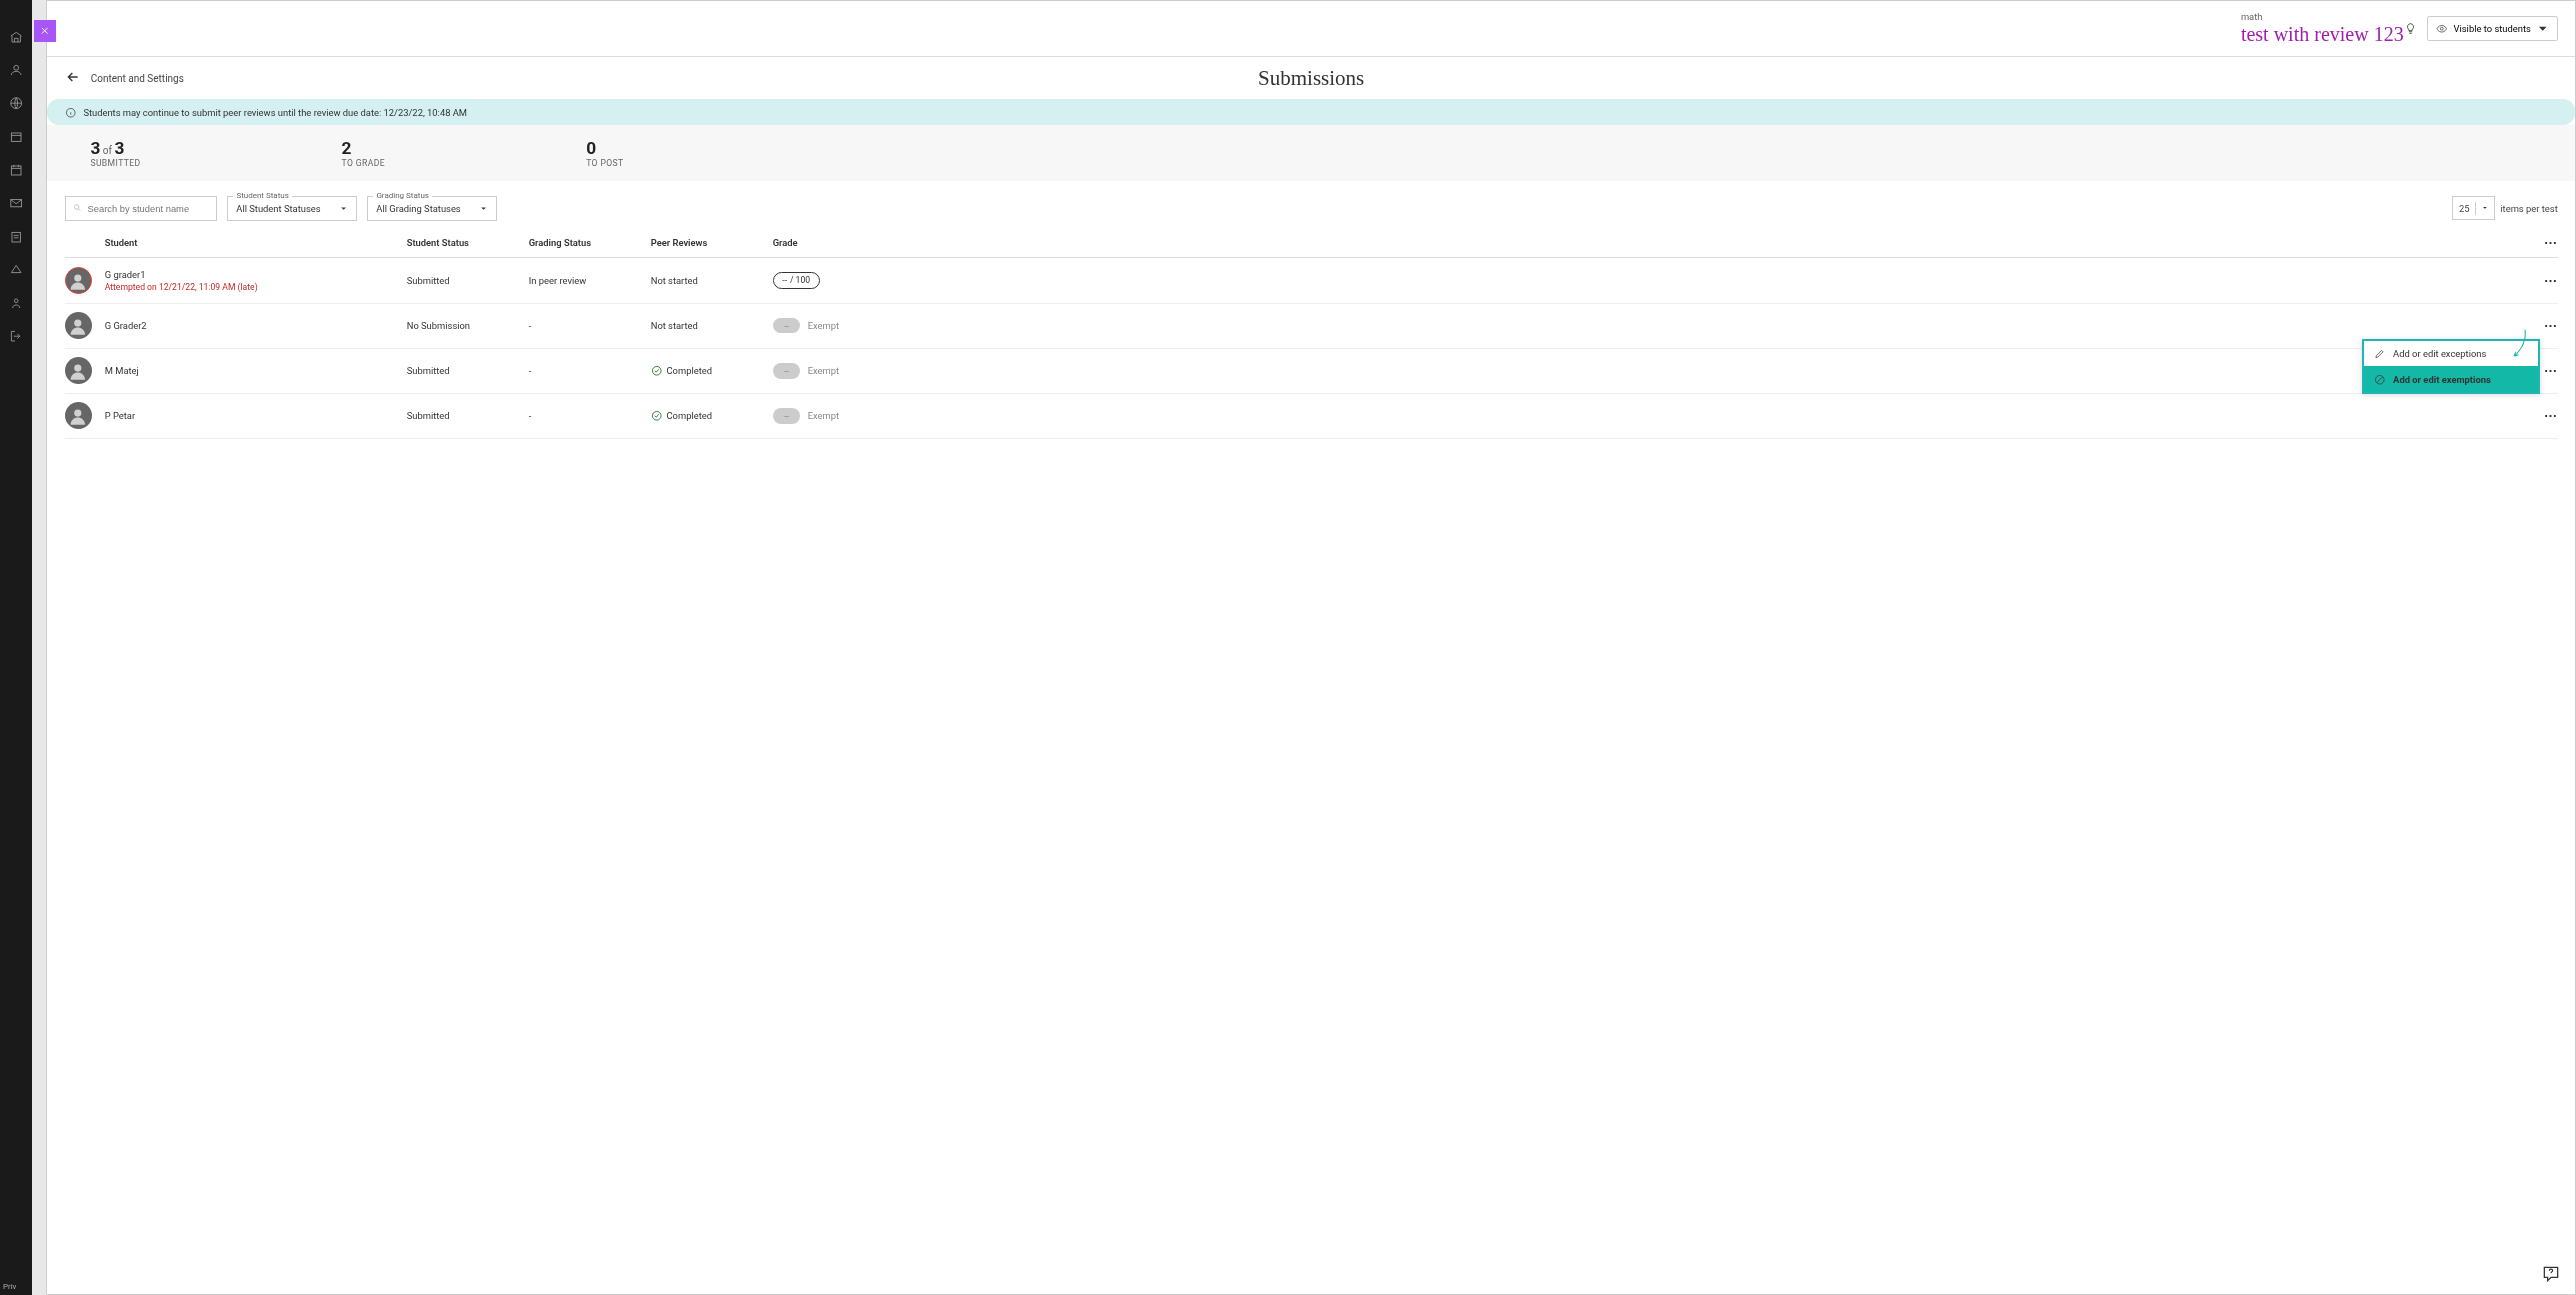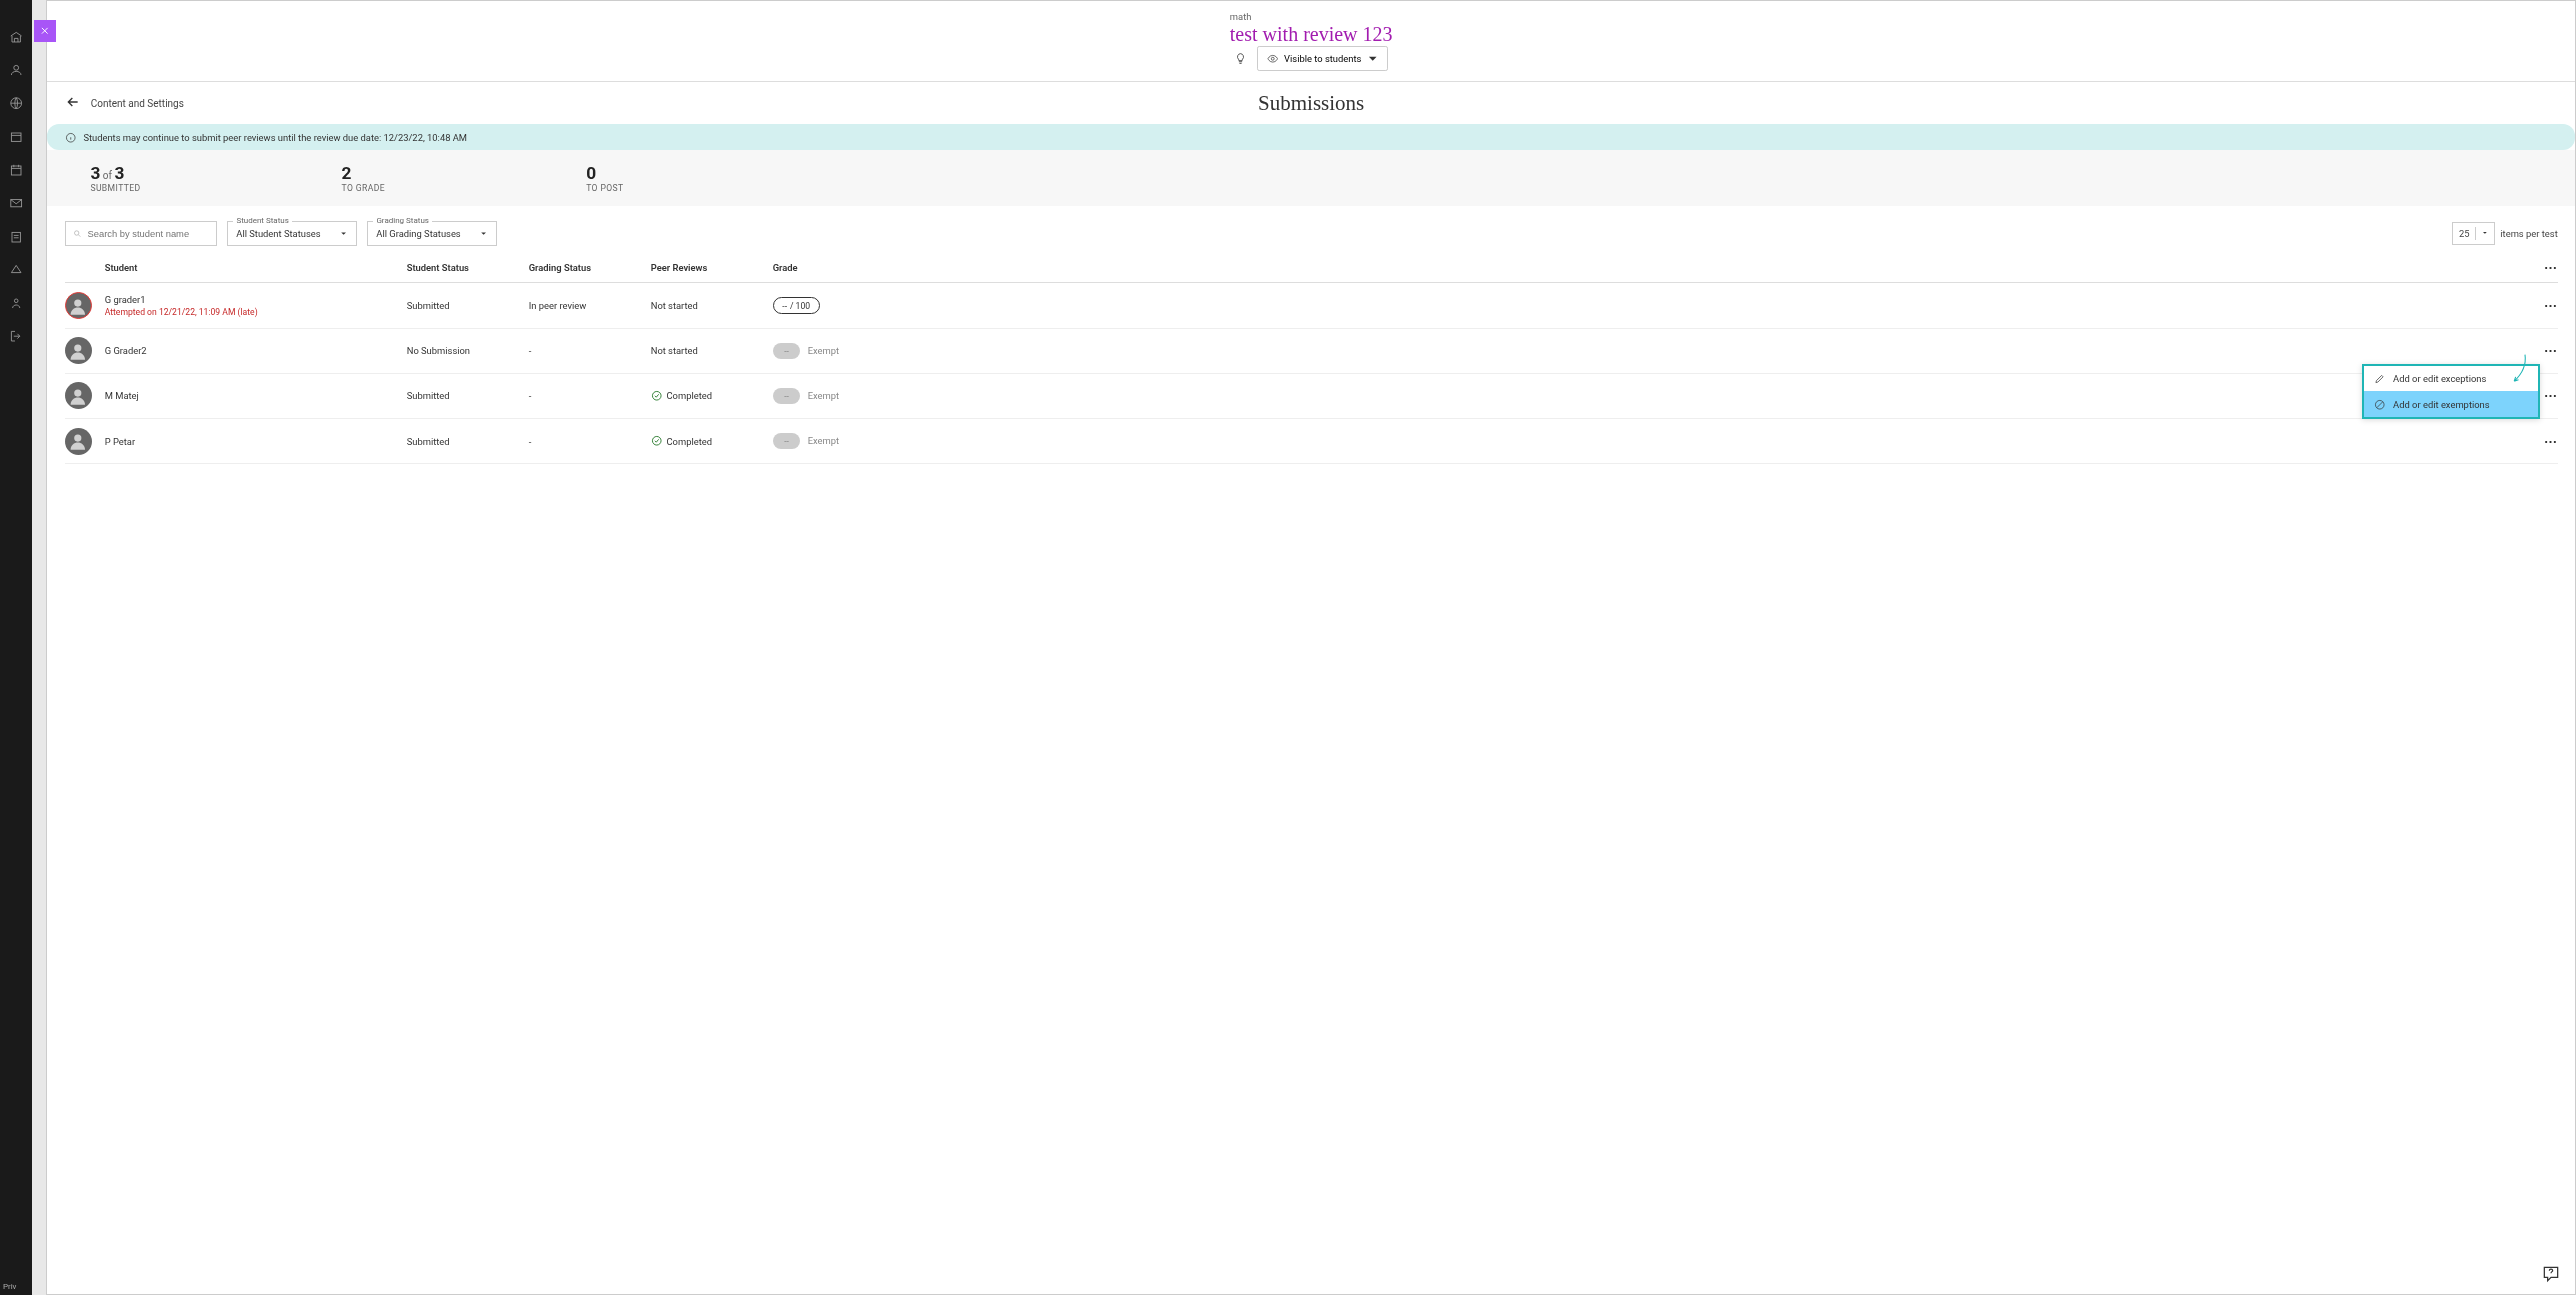--- a/index.html
+++ b/index.html
@@ -5,21 +5,21 @@
 * { box-sizing: border-box; margin: 0; padding: 0; }
 body { font-family: -apple-system, BlinkMacSystemFont, "Segoe UI", Roboto, sans-serif; background: #666; overflow: hidden; }
 .app { display: flex; height: 100vh; width: 100vw; }
 .side-rail { width: 32px; background: #1a1a1a; display: flex; flex-direction: column; align-items: center; padding-top: 29px; gap: 17.3px; }
 .side-rail .rail-icon { width: 16px; height: 16px; color: #999; display: flex; align-items: center; justify-content: center; }
 .side-rail .rail-icon svg { width: 14.4px; height: 14.4px; stroke: #999; fill: none; stroke-width: 1.5; }
 .secondary-rail { width: 14.4px; background: #e8e8e8; position: relative; }
 .close-btn { position: absolute; top: 20px; left: 34px; width: 21.6px; height: 21.6px; background: #a855f7; display: flex; align-items: center; justify-content: center; cursor: pointer; z-index: 10; }
 .close-btn svg { width: 11.5px; height: 11.5px; stroke: white; stroke-width: 2; }
 .panel { flex: 1; background: #fff; display: flex; flex-direction: column; border: 0.7px solid #ccc; position: relative; }
-.panel-header { display: flex; justify-content: flex-end; align-items: center; padding: 10px 17.3px; border-bottom: 0.7px solid #ddd; flex-direction: column; }
+.panel-header { display: flex; justify-content: flex-end; align-items: center; padding: 10px 17.3px; border-bottom: 0.7px solid #ddd; }
 .header-left .subject { font-size: 9.4px; color: #666; margin-bottom: 1.4px; }
 .header-left .title { font-size: 20px; font-family: Georgia, serif; color: #a21caf; }
 .header-right { display: flex; align-items: center; gap: 10px; }
 .bulb-icon { width: 13px; height: 13px; }
 .visibility-btn { display: flex; align-items: center; gap: 5.8px; border: 0.7px solid #ccc; padding: 5.8px 8.6px; border-radius: 2.2px; font-size: 9.4px; cursor: pointer; background: #fff; }
 .visibility-btn svg { width: 11.5px; height: 11.5px; }
 .sub-header { display: flex; align-items: center; padding: 11.5px 17.3px; position: relative; }
 .back-arrow { margin-right: 10px; cursor: pointer; }
 .back-arrow svg { width: 16px; height: 16px; stroke: #333; stroke-width: 2; fill: none; }
 .content-settings { font-size: 10px; color: #444; }
@@ -57,21 +57,21 @@
 .student-name { color: #333; }
 .attempt-late { color: #c62828; font-size: 8.6px; margin-top: 1.4px; }
 .peer-completed { display: flex; align-items: center; gap: 4.3px; }
 .peer-completed svg { width: 11.5px; height: 11.5px; stroke: #2e7d32; fill: none; stroke-width: 2; }
 .grade-pill { border: 0.7px solid #333; border-radius: 11.5px; padding: 2.9px 8.6px; font-size: 8.6px; display: inline-flex; gap: 2.9px; }
 .grade-pill-disabled { background: #ccc; border-radius: 11.5px; padding: 2.9px 11.5px; font-size: 8.6px; color: #888; display: inline-block; }
 .exempt-label { color: #888; margin-left: 7.2px; font-size: 9.4px; }
 .row-actions { cursor: pointer; font-size: 13px; font-weight: bold; color: #333; letter-spacing: 0.7px; }
 .dropdown-menu { position: absolute; right: 17.3px; top: 35px; width: 178px; background: #fff; border: 2.2px solid #1fb5b5; z-index: 20; box-shadow: 0 1.4px 5.8px rgba(0,0,0,0.15); }
 .dropdown-item { display: flex; align-items: center; gap: 7.2px; padding: 7.2px 10px; font-size: 9.4px; cursor: pointer; }
-.dropdown-item.highlighted { background: #7dd3fc; }
+.dropdown-item.highlighted { background: #14b8a6; font-weight: bold; }
 .dropdown-item svg { width: 11.5px; height: 11.5px; stroke: #333; fill: none; stroke-width: 1.5; }
 .arrow-annotation { position: absolute; right: 10px; top: -14.4px; }
 .arrow-annotation svg { width: 21.6px; height: 36px; stroke: #1fb5b5; fill: none; stroke-width: 1.5; }
 .help-bubble { position: absolute; bottom: 10px; right: 14.4px; width: 20px; height: 20px; }
 .help-bubble svg { width: 20px; height: 20px; stroke: #333; fill: none; stroke-width: 1.5; }
 .priv { position: absolute; bottom: 4.3px; left: 2.9px; font-size: 8px; color: #aaa; }
 </style>
 </head>
 <body>
 

